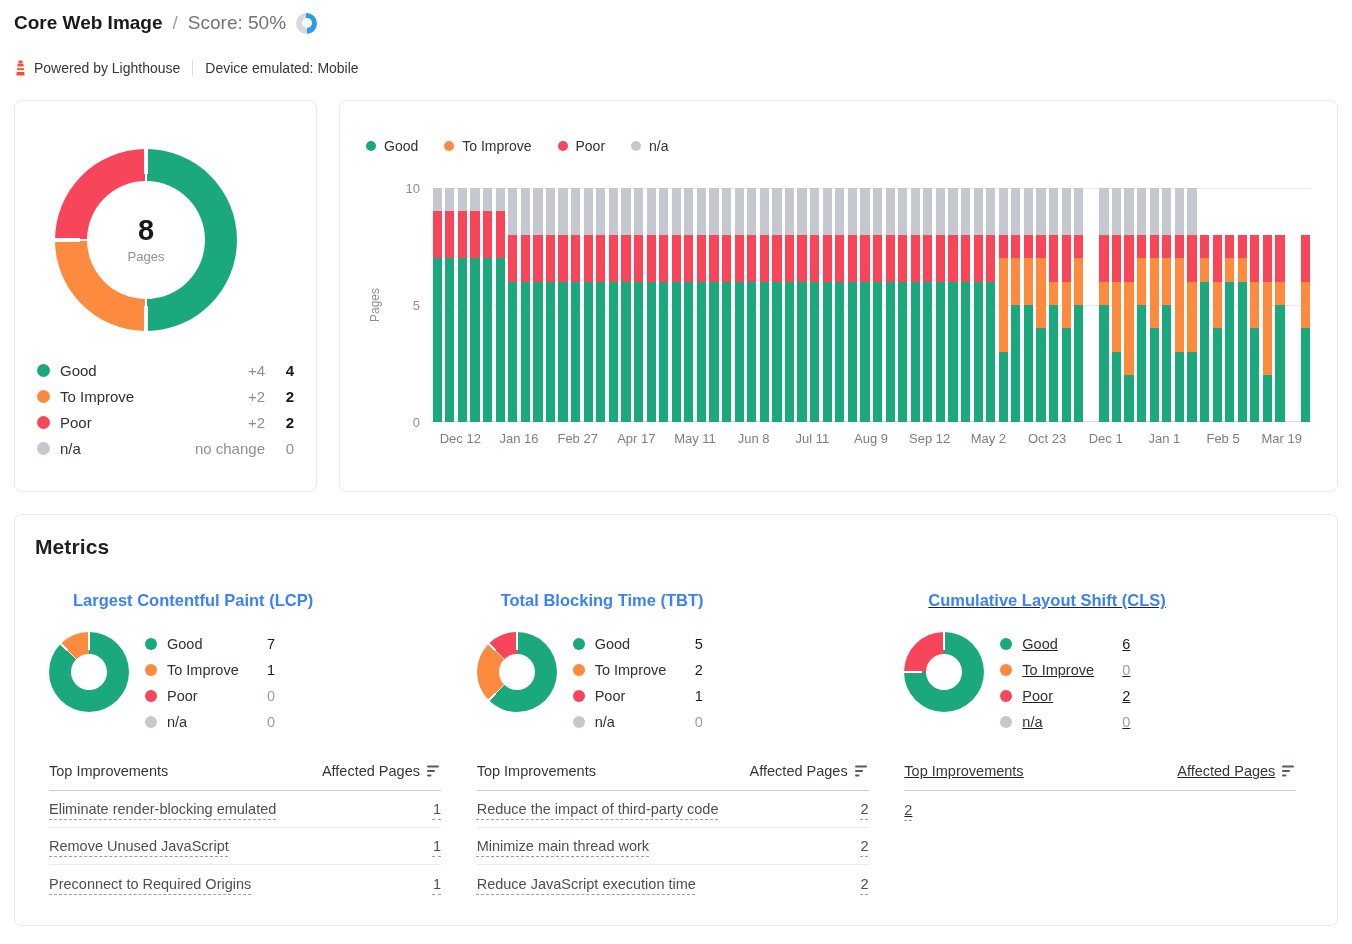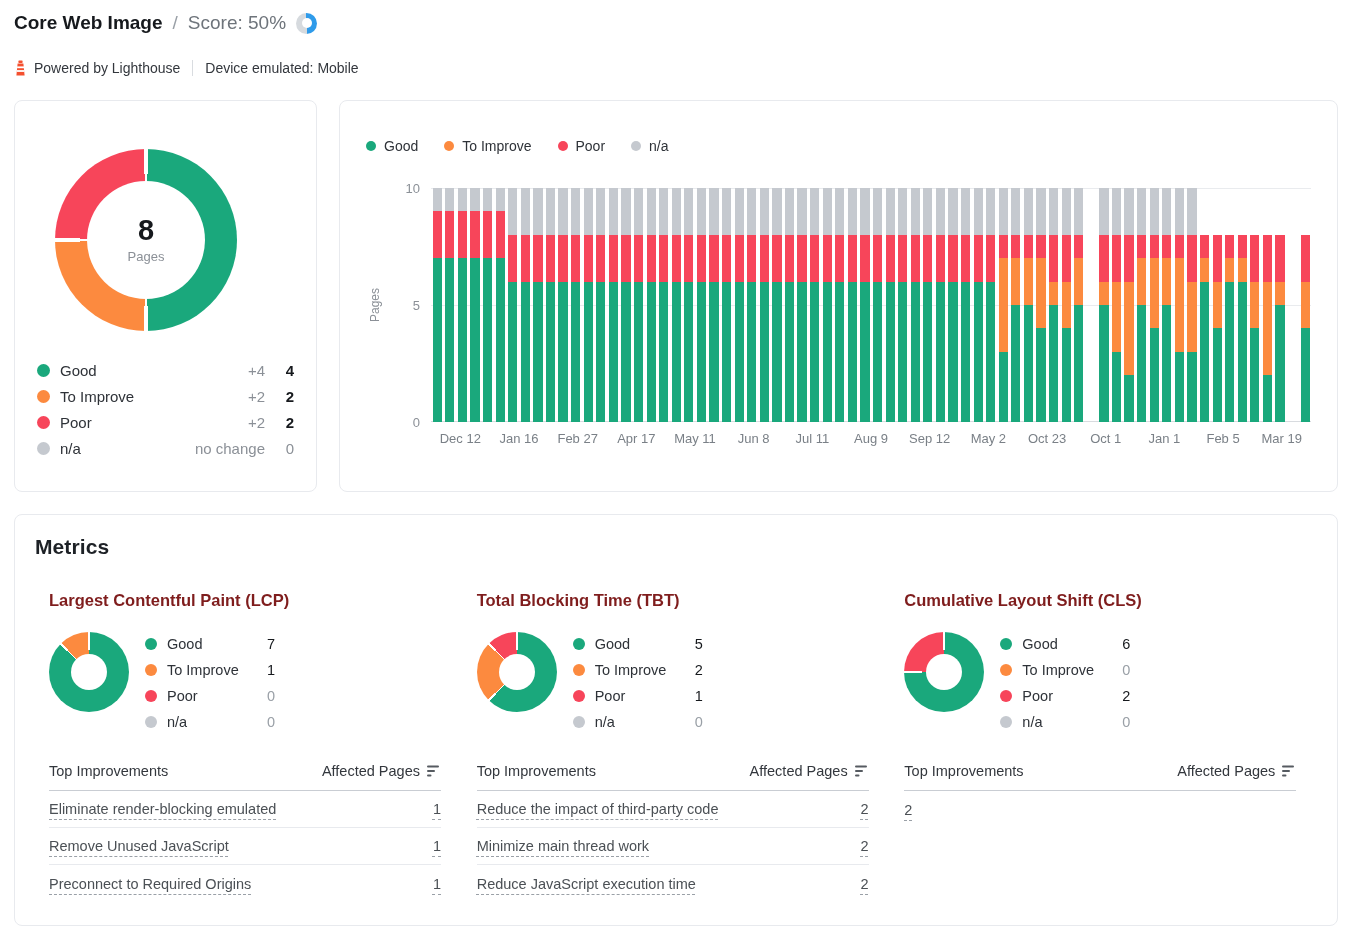--- a/index.html
+++ b/index.html
@@ -63,22 +63,22 @@
   .seg-improve{background:var(--improve);}
   .seg-poor{background:var(--poor);}
   .seg-na{background:var(--na);}
   .xlabels{display:flex;margin:9px 0 0 67px;width:880px;}
   .xlabels span{flex:1;text-align:center;font-size:13px;color:var(--muted2);}
 
   
   .m-sub{margin:9px 0 0;font-size:14px;color:#7d838a;}
   .m-cols{display:flex;margin-top:32px;padding:0 14px;}
   .m-col{width:412px;margin-right:29px;}
-  .m-col:last-child{margin-right:0;}
-  .m-col .m-title{font-size:16.5px;font-weight:700;color:#7f1d1d;}
+  .m-col:last-child{margin-right:0;text-decoration:underline;}
+  .m-col .m-title{font-size:16.5px;font-weight:700;color:#3b82f6;margin-left:24px;}
   .m-top{display:flex;margin-top:20px;}
   .donut-sm{width:80px;height:80px;border-radius:50%;position:relative;flex:0 0 auto;margin-top:2px;}
   .donut-sm::before{content:"";position:absolute;inset:22px;background:#fff;border-radius:50%;}
   .m-legend{margin-left:16px;padding-top:1px;}
   .m-lrow{display:flex;align-items:center;height:26px;font-size:14.5px;}
   .m-lrow .dot{width:12px;height:12px;border-radius:50%;margin-right:10px;}
   .m-lrow .lab{color:var(--ink2);width:100px;}
   .m-lrow .val{color:#16191d;}
   .m-lrow .val.zero{color:#9aa0a7;}
   .m-table{margin-top:28px;width:392px;}
@@ -544,21 +544,21 @@
         <span>Jan 16</span>
         <span>Feb 27</span>
         <span>Apr 17</span>
         <span>May 11</span>
         <span>Jun 8</span>
         <span>Jul 11</span>
         <span>Aug 9</span>
         <span>Sep 12</span>
         <span>May 2</span>
         <span>Oct 23</span>
-        <span>Oct 1</span>
+        <span>Dec 1</span>
         <span>Jan 1</span>
         <span>Feb 5</span>
         <span>Mar 19</span>
       </div>
   </section>
 
   <section class="card card-metrics">
     <h2>Metrics</h2>
     <div class="m-cols" id="m-cols">
   <div class="m-col">

